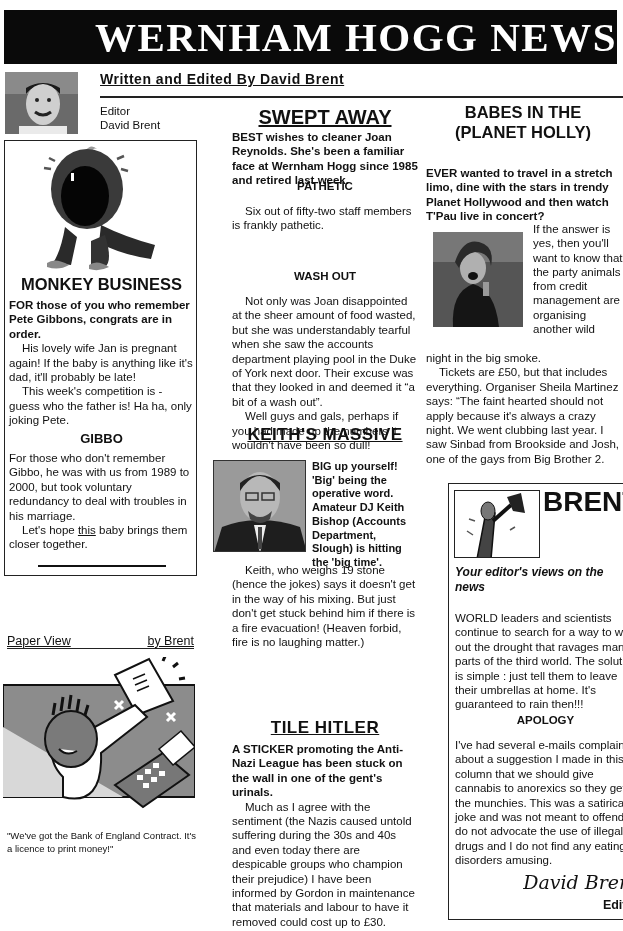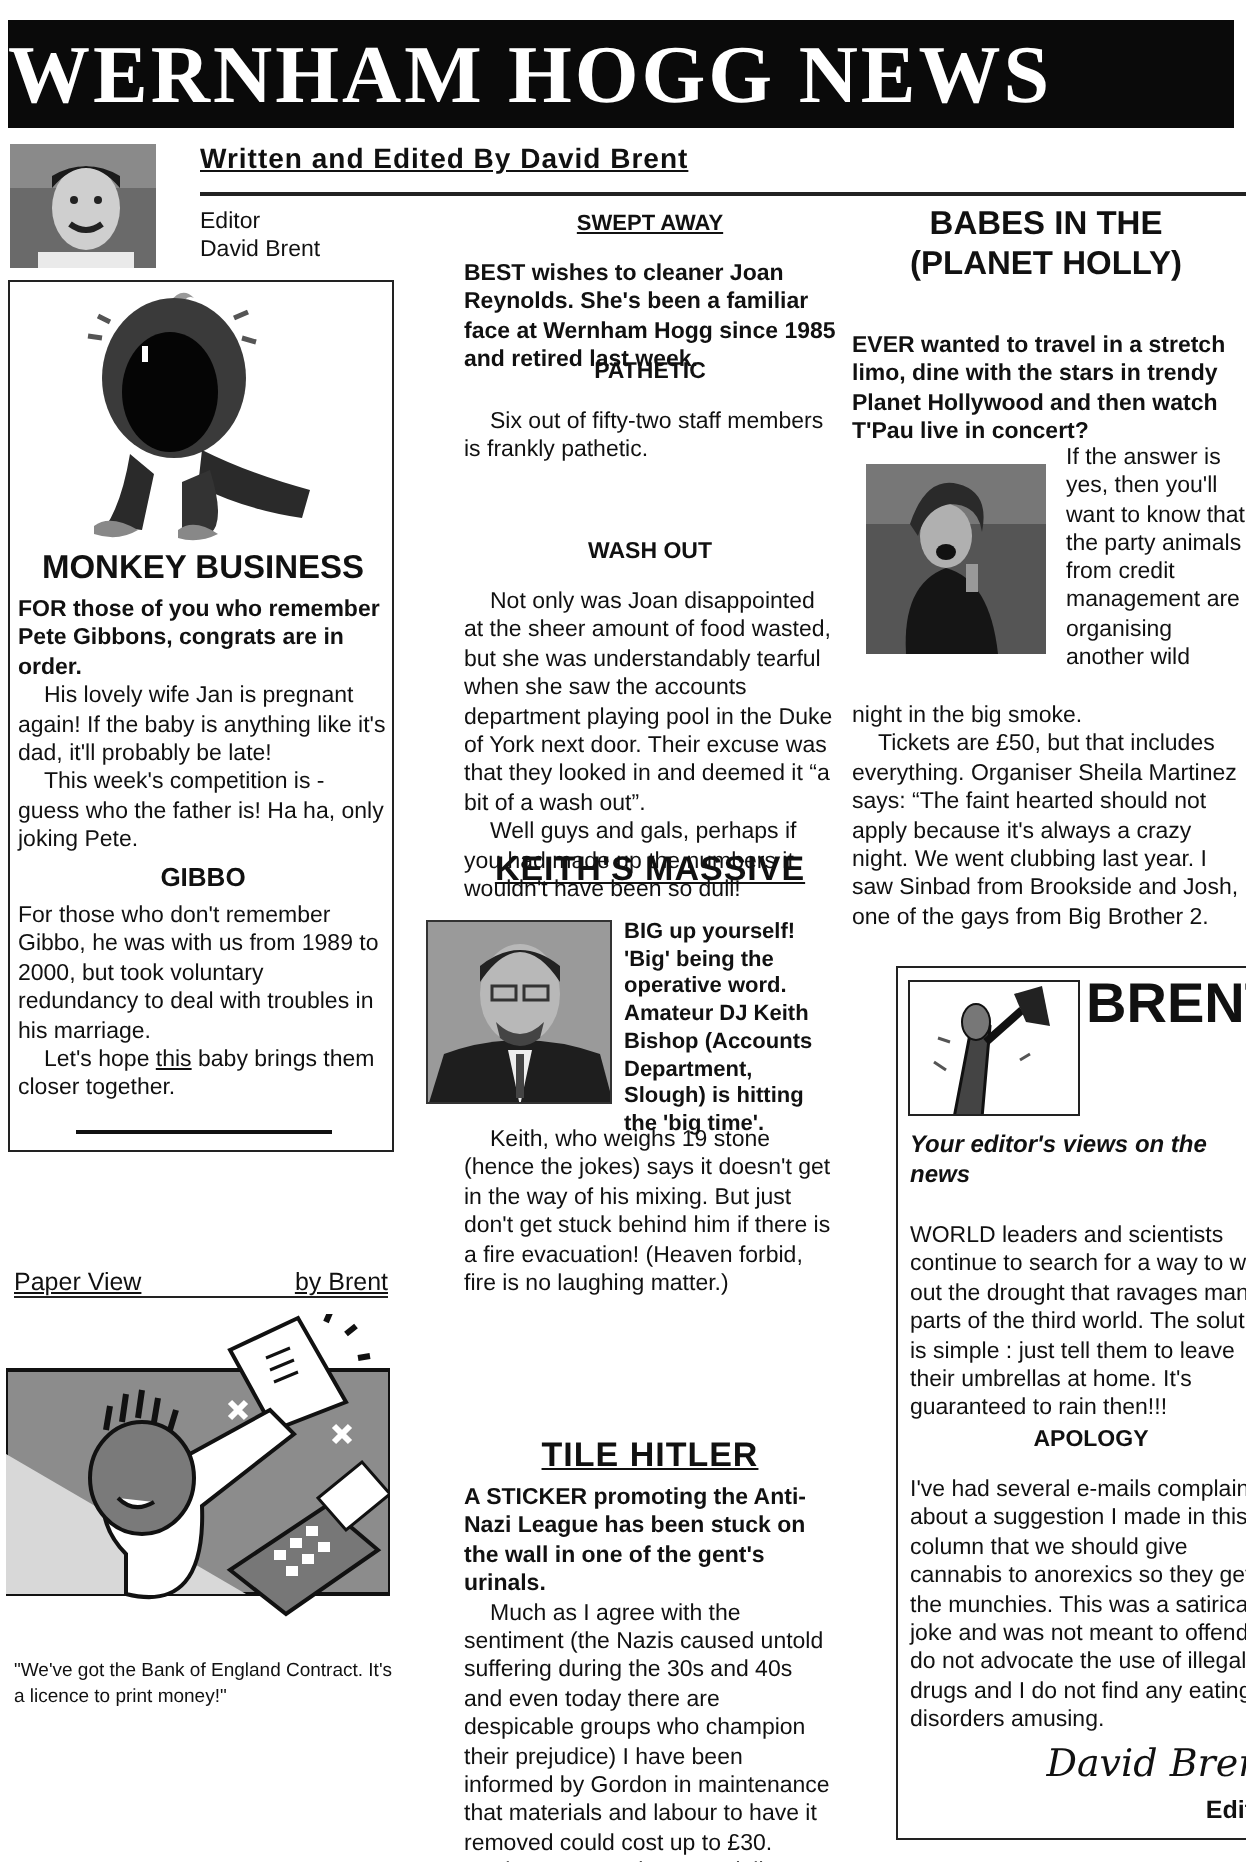--- a/index.html
+++ b/index.html
@@ -3,21 +3,21 @@
 <meta charset="utf-8">
 <style>
   * { box-sizing: border-box; margin: 0; padding: 0; }
   html, body { width: 623px; height: 931px; background: #ffffff; overflow: hidden; }
   body { position: relative; font-family: "Liberation Sans", sans-serif; color: #111; }
   .abs { position: absolute; }
 
   
   .masthead { left: 4px; top: 10px; width: 613px; height: 54px; background: #0a0a0a; color: #fff;
     font-family: "Liberation Serif", serif; font-weight: bold; font-size: 41px; letter-spacing: 1.5px;
-    text-align: left; line-height: 54px; }
+    text-align: right; line-height: 54px; }
 
   .editor-photo { left: 5px; top: 72px; width: 73px; height: 62px; background: #555; overflow: hidden; }
   .byline { left: 100px; top: 71px; font-size: 14px; font-weight: bold; text-decoration: underline; letter-spacing: 0.5px; }
   .byline-rule { left: 100px; top: 96px; width: 523px; height: 2px; background: #222; }
   .editor-caption { left: 100px; top: 104px; font-size: 11.5px; line-height: 14px; }
 
   
   .box-left { left: 4px; top: 140px; width: 193px; height: 436px; border: 1.5px solid #222; }
   .baby { left: 0; top: 0; width: 193px; height: 136px; }
   .h-plain { font-weight: bold; text-align: center; }
@@ -31,21 +31,21 @@
   .box-rule { left: 33px; top: 424px; width: 128px; height: 1.5px; background: #111; }
 
   .pv-header { left: 7px; top: 634px; width: 187px; font-size: 12.5px; border-bottom: 1px solid #222; display: flex; justify-content: space-between; }
   .pv-header span { text-decoration: underline; }
   .cartoon { left: 3px; top: 657px; width: 192px; height: 160px; }
   .cartoon-caption { left: 7px; top: 829px; width: 195px; font-size: 9.5px; line-height: 13px; }
 
   
   .h-under { font-weight: bold; text-align: center; text-decoration: underline; }
   .mid { left: 232px; width: 186px; }
-  .swept-title { left: 232px; top: 106px; width: 186px; font-size: 11px; text-align: center; }
+  .swept-title { left: 232px; top: 106px; width: 186px; font-size: 20px; text-align: center; }
   .swept-lead { top: 130px; }
   .pathetic-title { left: 232px; top: 180px; width: 186px; font-size: 11.5px; }
   .pathetic-body { top: 204px; }
   .wash-title { left: 232px; top: 270px; width: 186px; font-size: 11.5px; }
   .wash-body { top: 294px; }
   .keith-title { left: 232px; top: 425px; width: 186px; font-size: 17px; letter-spacing: 0.5px; }
   .keith-photo { left: 213px; top: 460px; width: 93px; height: 92px; background: #666; overflow: hidden; border: 1px solid #333; }
   .keith-lead { left: 312px; top: 460px; width: 108px; font-size: 11px; line-height: 13.7px; font-weight: bold; }
   .keith-body { top: 563px; }
   .tile-title { left: 232px; top: 718px; width: 186px; font-size: 17px; letter-spacing: 0.5px; }

